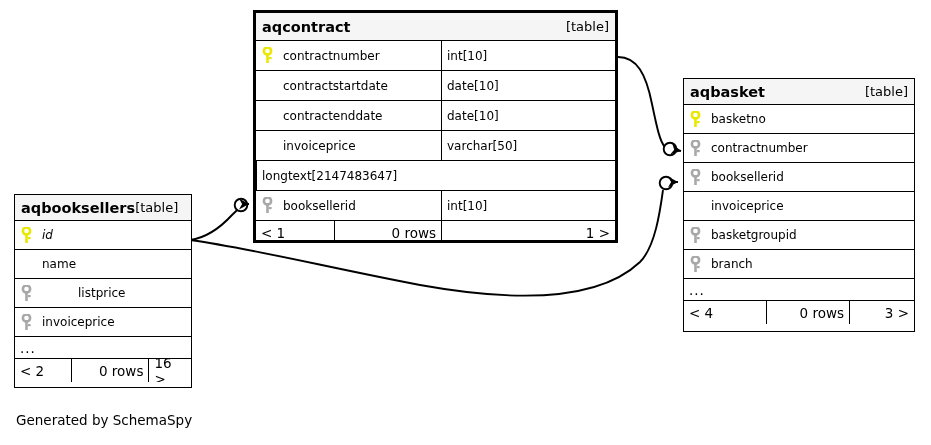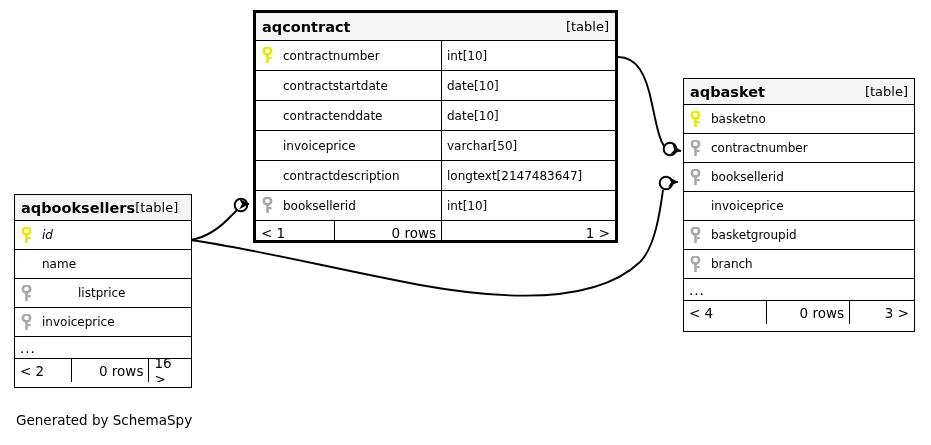--- a/index.html
+++ b/index.html
@@ -277,24 +277,20 @@
 
     <div class="col-row" style="height:30px;">
       <div class="col-name" style="width:185px;">
         <span class="keyslot"></span>
         <span class="colabel">invoiceprice</span>
       </div>
       <div class="col-type" style="width:174px;">varchar[50]</div>
     </div>
 
     <div class="col-row" style="height:30px;">
-      <div class="col-name" style="width:185px;">
-        <span class="keyslot"></span>
-        <span class="colabel">contractdescription</span>
-      </div>
       <div class="col-type" style="width:174px;">longtext[2147483647]</div>
     </div>
 
     <div class="col-row" style="height:30px;">
       <div class="col-name" style="width:185px;">
         <span class="keyslot">
           <svg width="11" height="17" viewBox="0 0 11 17">
             <circle cx="5.5" cy="4" r="3.6" fill="none" stroke="#a8a8a8" stroke-width="2.6"></circle>
             <rect x="4.2" y="6" width="2.6" height="10" fill="#a8a8a8"></rect>
             <rect x="6.8" y="10" width="2.8" height="2.2" fill="#a8a8a8"></rect>

